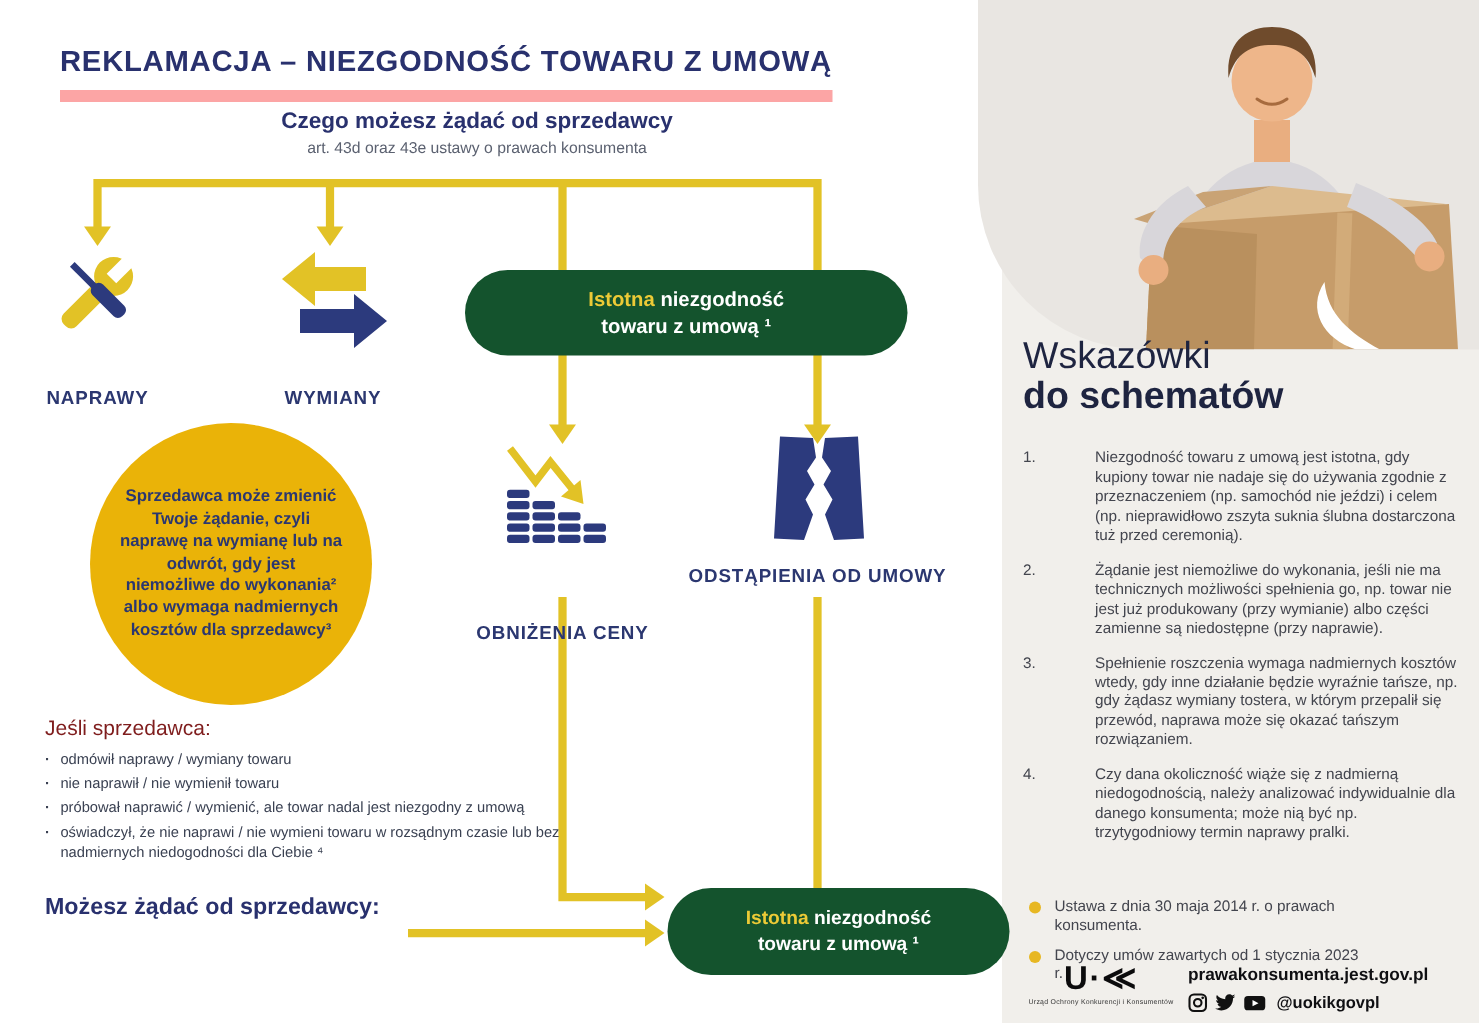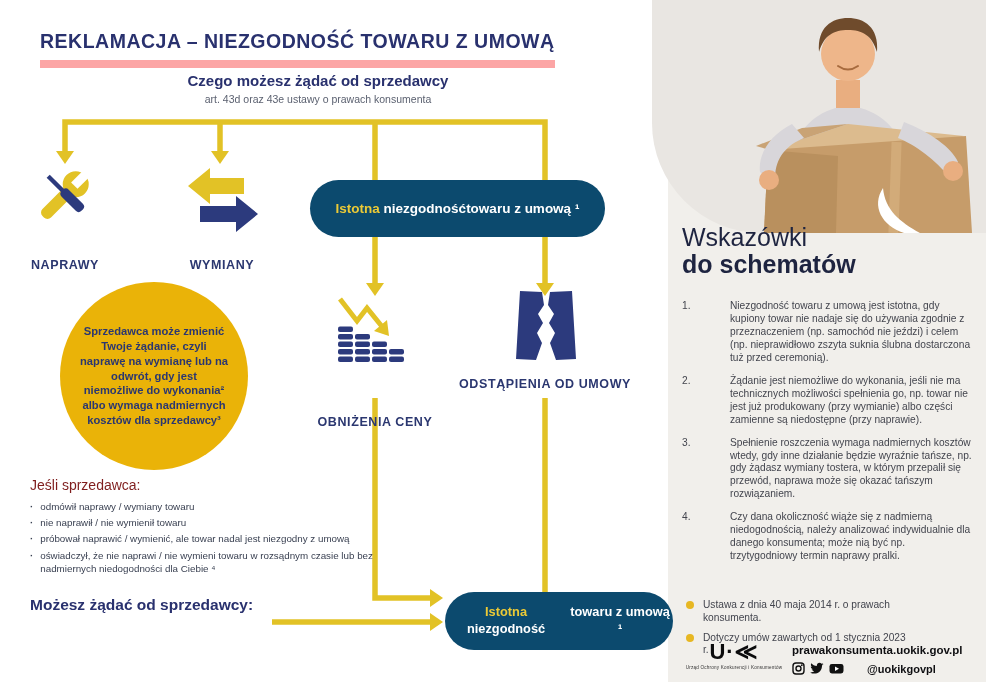--- a/index.html
+++ b/index.html
@@ -19,22 +19,22 @@
 
   
   .flow-svg { left:0; top:0; z-index:2; }
   .flow-label { font-weight:700; color:#2b3770; font-size:12.5px; letter-spacing:0.6px;
                 text-align:center; z-index:4; }
   .label-naprawy   { left:10px;  top:258px; width:110px; }
   .label-wymiany   { left:167px; top:258px; width:110px; }
   .label-obnizenia { left:295px; top:395px; width:160px;margin-top:20px; }
   .label-odstapienia { left:450px; top:377px; width:190px; }
 
-  .pill { background:#0c4a6e; border-radius:30px; color:#fff; font-weight:700;
-          display:flex; flex-direction:row; align-items:center; justify-content:center;
+  .pill { background:#14532d; border-radius:30px; color:#fff; font-weight:700;
+          display:flex; flex-direction:column; align-items:center; justify-content:center;
           text-align:center; z-index:4; line-height:1.3; }
   .pill .hl { color:#ecca36; }
   .pill-top    { left:310px; top:180px; width:295px; height:57px; font-size:13.5px; }
   .pill-bottom { left:445px; top:592px; width:228px; height:58px; font-size:12.8px; }
 
   .circle { left:60px; top:282px; width:188px; height:188px; border-radius:50%;
             background:#eab308; display:flex; align-items:center; justify-content:center;
             text-align:center; padding:24px 20px; color:#2b3770; font-weight:700;
             font-size:11.2px; line-height:1.32; z-index:4; }
 
@@ -63,21 +63,21 @@
   .legal-bullets { left:686px; top:599px; width:240px; z-index:4; }
   .lb { display:flex; gap:9px; margin-bottom:7px; align-items:flex-start; }
   .lb .ldot { width:8px; height:8px; border-radius:50%; background:#e7b722; flex:none; margin-top:2px; }
   .lb .txt { font-size:10.2px; color:#43454e; line-height:1.25; width:205px; }
 
   .footer-logo { left:684px; top:640px; width:100px; text-align:center; z-index:4; color:#0b0b0c; }
   .footer-logo .glyphs { font-size:22px; font-weight:900; letter-spacing:1px; line-height:1.1; }
   .footer-logo .caption { font-size:4.6px; color:#333; margin-top:1px; letter-spacing:0.2px; }
   .footer-url { left:792px; top:644px; font-size:11.5px; font-weight:800; color:#0f0f12; z-index:4; }
   .footer-social { left:792px; top:662px; display:flex; align-items:center; gap:5px; z-index:4; }
-  .footer-social .handle { font-size:11px; font-weight:800; color:#0f0f12; margin-left:18px; }
+  .footer-social .handle { font-size:11px; font-weight:800; color:#0f0f12; margin-left:2px; }
 </style>
 </head>
 <body>
 
 <div class="page">
 
   <div class="abs right-panel"></div>
 
   <div class="abs photo-block">
     <svg width="334" height="233" viewBox="0 0 334 233">
@@ -224,33 +224,33 @@
     </div>
     <div class="note">
       <span class="num">4.</span>
       <span class="txt">Czy dana okoliczność wiąże się z nadmierną niedogodnością, należy analizować indywidualnie dla danego konsumenta; może nią być np. trzytygodniowy termin naprawy pralki.</span>
     </div>
   </div>
 
   <div class="abs legal-bullets">
     <div class="lb">
       <span class="ldot"></span>
-      <span class="txt">Ustawa z dnia 40 maja 2014 r. o prawach konsumenta.</span>
+      <span class="txt">Ustawa z dnia 30 maja 2014 r. o prawach konsumenta.</span>
     </div>
     <div class="lb">
       <span class="ldot"></span>
       <span class="txt">Dotyczy umów zawartych od 1 stycznia 2023 r.</span>
     </div>
   </div>
 
   <div class="abs footer-logo">
     <div class="glyphs">U·≪</div>
     <div class="caption">Urząd Ochrony Konkurencji i Konsumentów</div>
   </div>
-  <div class="abs footer-url">prawakonsumenta.uokik.gov.pl</div>
+  <div class="abs footer-url">prawakonsumenta.jest.gov.pl</div>
   <div class="abs footer-social">
     <svg width="13" height="13" viewBox="0 0 13 13">
         <rect x="1" y="1" width="11" height="11" rx="3" fill="none" stroke="#111" stroke-width="1.4"></rect>
         <circle cx="6.5" cy="6.5" r="2.5" fill="none" stroke="#111" stroke-width="1.4"></circle>
         <circle cx="9.8" cy="3.2" r="0.9" fill="#111"></circle>
       </svg>
     <svg width="14" height="13" viewBox="0 0 14 13">
         <path fill="#111" d="M13.5,2.1c-0.5,0.2-1,0.4-1.5,0.4c0.5-0.3,1-0.9,1.2-1.5c-0.5,0.3-1.1,0.5-1.7,0.7C11,1.1,10.3,0.8,9.5,0.8C8,0.8,6.8,2,6.8,3.5c0,0.2,0,0.4,0.1,0.6C4.6,4,2.6,2.9,1.3,1.3C1,1.7,0.9,2.2,0.9,2.7c0,0.9,0.5,1.8,1.2,2.3C1.7,5,1.2,4.8,0.8,4.6v0c0,1.3,0.9,2.4,2.2,2.7C2.7,7.4,2.5,7.4,2.2,7.4c-0.2,0-0.3,0-0.5-0.1c0.3,1.1,1.3,1.9,2.5,1.9c-0.9,0.7-2.1,1.2-3.4,1.2c-0.2,0-0.4,0-0.7,0c1.2,0.8,2.6,1.2,4.2,1.2c5,0,7.7-4.1,7.7-7.7c0-0.1,0-0.2,0-0.4C12.6,3.2,13.1,2.7,13.5,2.1z"></path>
       </svg>
     <svg width="15" height="13" viewBox="0 0 15 13">

